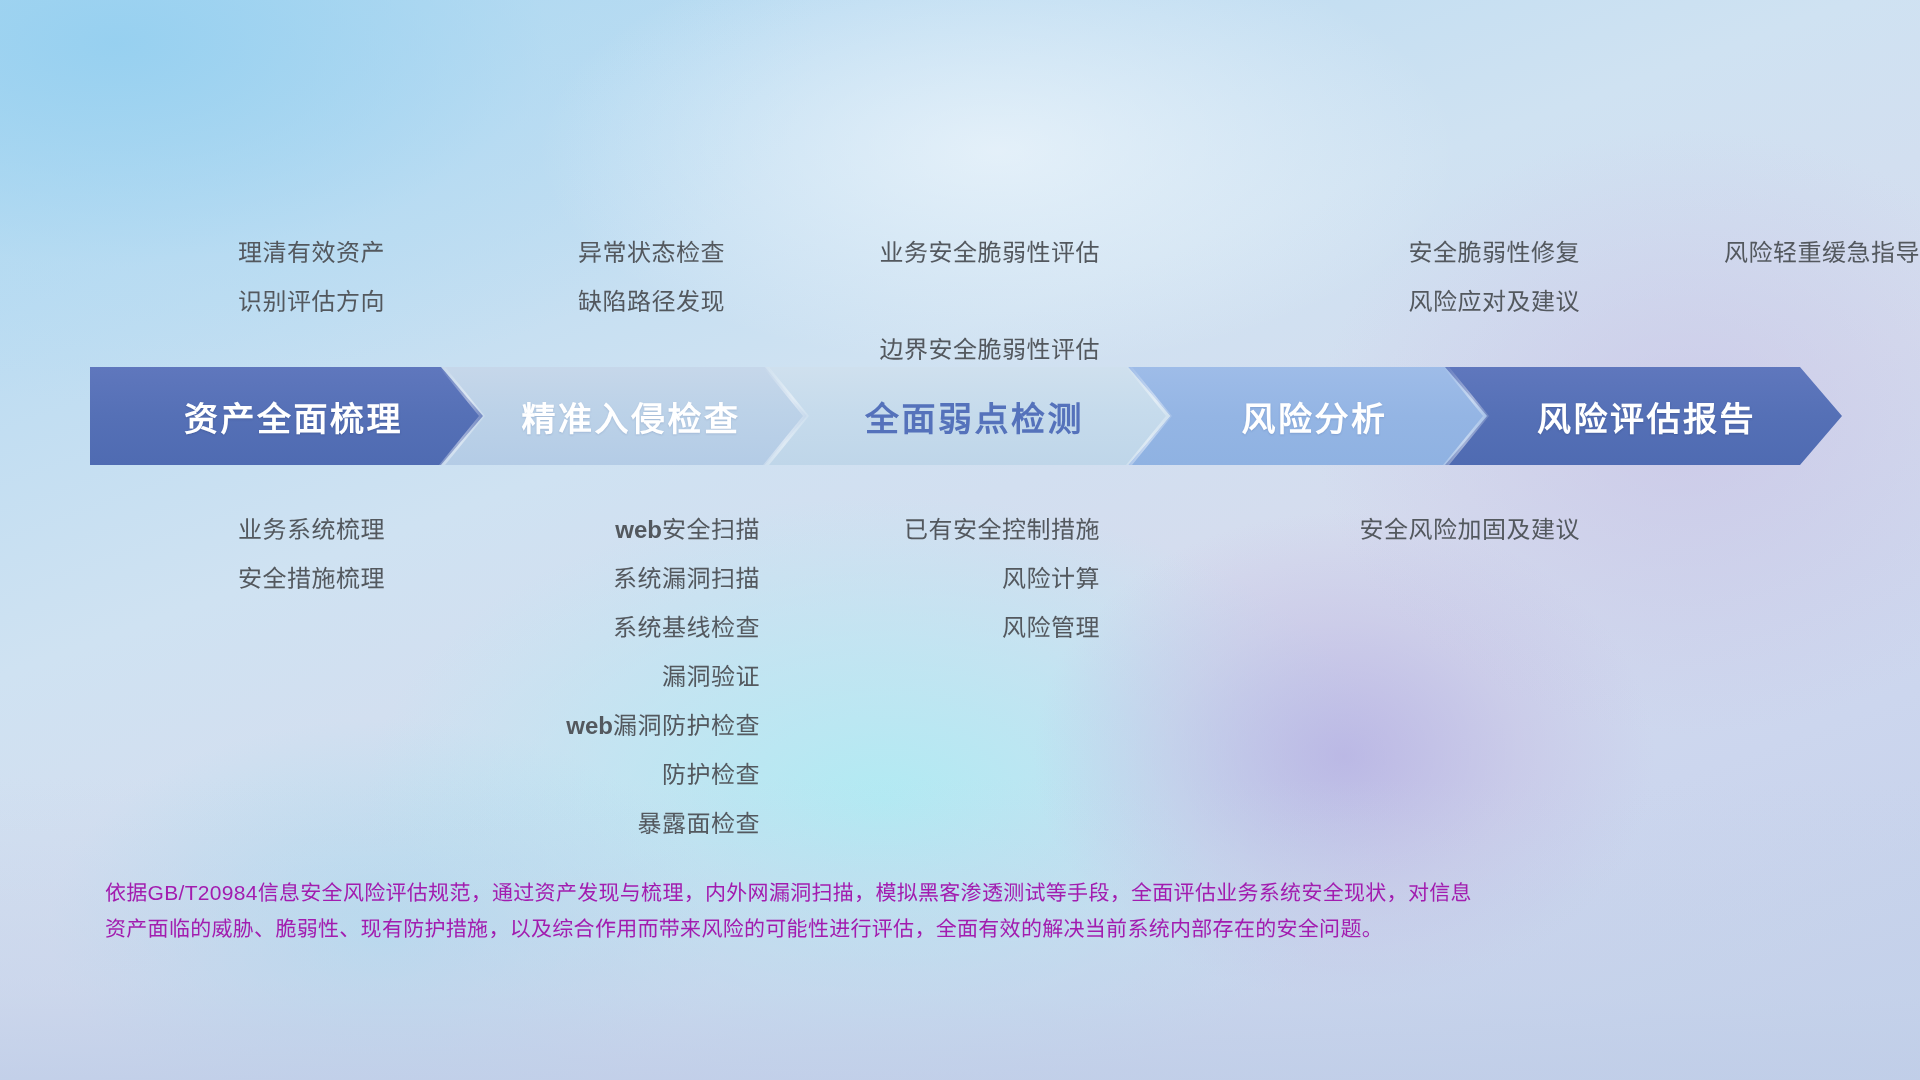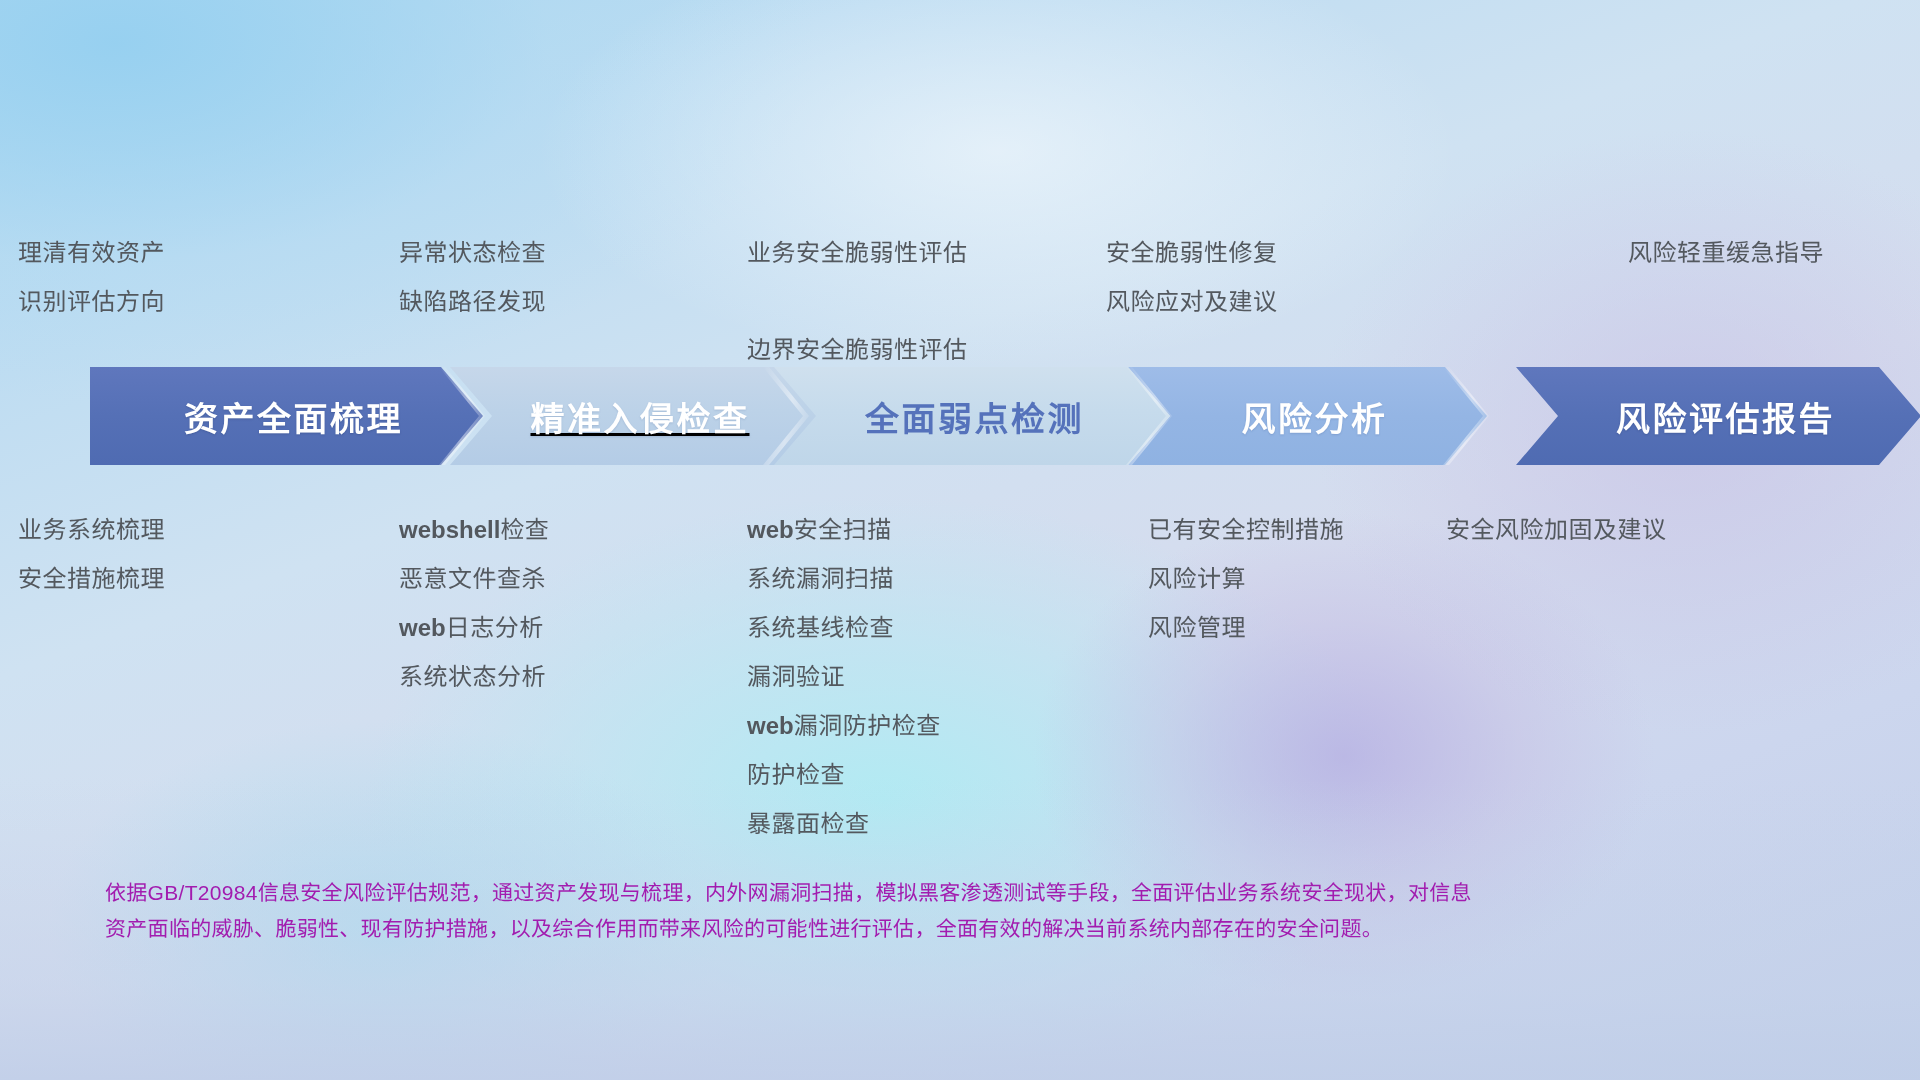--- a/index.html
+++ b/index.html
@@ -90,21 +90,21 @@
   #bottom-row {
     position:absolute;
     left:0; top:505px;
     width:1920px;
     display:flex;
     align-items:flex-start;
   }
   .col {
     display:flex;
     flex-direction:column;
-    align-items:flex-start;
+    align-items:flex-end;
     gap:0;
   }
   .note {
     color:#53585e;
     font-size:24px;
     line-height:49px;
     white-space:nowrap;
     letter-spacing:0.5px;
   }
   .note .en { font-weight:700; letter-spacing:0; }
@@ -221,48 +221,42 @@
         </div>
       <div class="col c4">
           <div class="note">风险轻重缓急指导</div>
         </div>
     </div>
 
     <div id="chevrons">
         <div class="chev dark first" style="left: 0px; width: 393px; z-index: 10;">
           <div class="chev-label">资产全面梳理</div>
         </div>
-        <div class="chev light" style="left: 360px; width: 366px; z-index: 9; text-decoration: underline;">
+        <div class="chev light" style="left: 351px; width: 366px; z-index: 9;">
           <div class="chev-label">精准入侵检查</div>
         </div>
         <div class="chev-edge" style="left: 349px; z-index: 20;"></div>
         <div class="chev pale blue-text" style="left: 675px; width: 405px; z-index: 8;">
           <div class="chev-label">全面弱点检测</div>
         </div>
         <div class="chev-edge" style="left: 673px; z-index: 20;"></div>
         <div class="chev mid" style="left: 1038px; width: 359px; z-index: 7;">
           <div class="chev-label">风险分析</div>
         </div>
         <div class="chev-edge" style="left: 1036px; z-index: 20;"></div>
-        <div class="chev dark" style="left: 1426px; width: 405px; z-index: 6;">
+        <div class="chev dark" style="left: 1347px; width: 405px; z-index: 6;">
           <div class="chev-label">风险评估报告</div>
         </div>
         <div class="chev-edge" style="left: 1353px; z-index: 20;"></div>
       </div>
 
     <div id="bottom-row">
       <div class="col c1">
           <div class="note">业务系统梳理</div>
           <div class="note">安全措施梳理</div>
-        </div>
-      <div class="col c2">
-          <div class="note"><span class="en">webshell</span>检查</div>
-          <div class="note">恶意文件查杀</div>
-          <div class="note"><span class="en">web</span>日志分析</div>
-          <div class="note">系统状态分析</div>
         </div>
       <div class="col c3">
           <div class="note"><span class="en">web</span>安全扫描</div>
           <div class="note">系统漏洞扫描</div>
           <div class="note">系统基线检查</div>
           <div class="note">漏洞验证</div>
           <div class="note"><span class="en">web</span>漏洞防护检查</div>
           <div class="note">防护检查</div>
           <div class="note">暴露面检查</div>
         </div>

